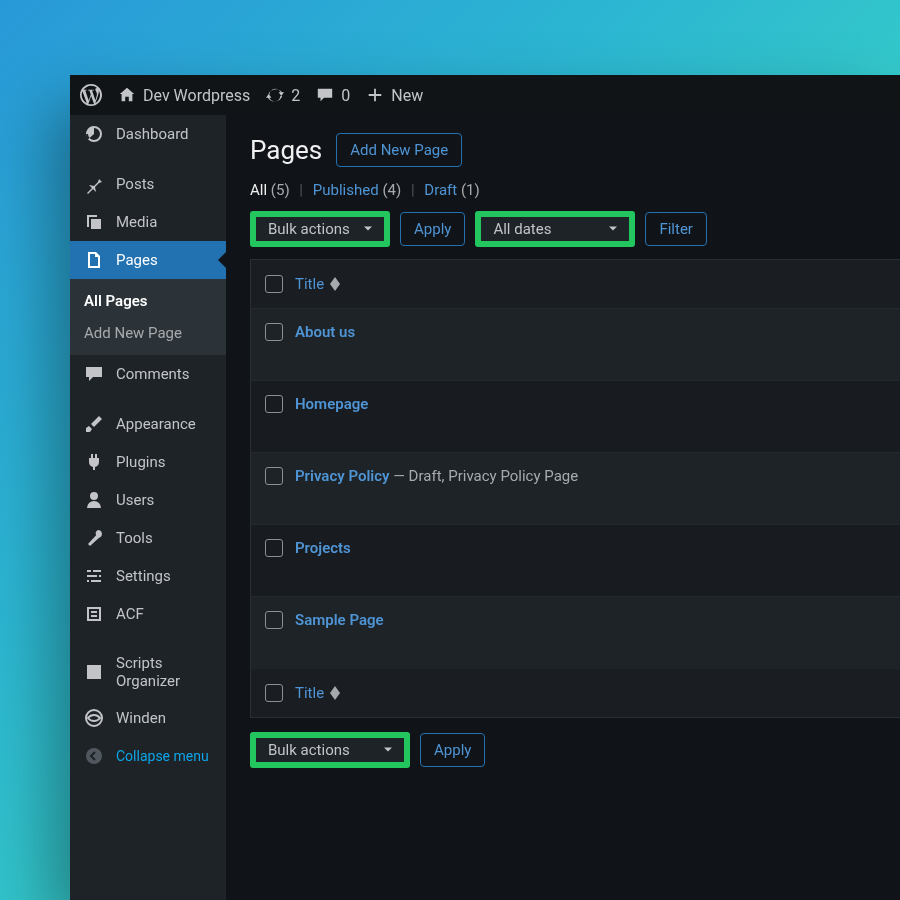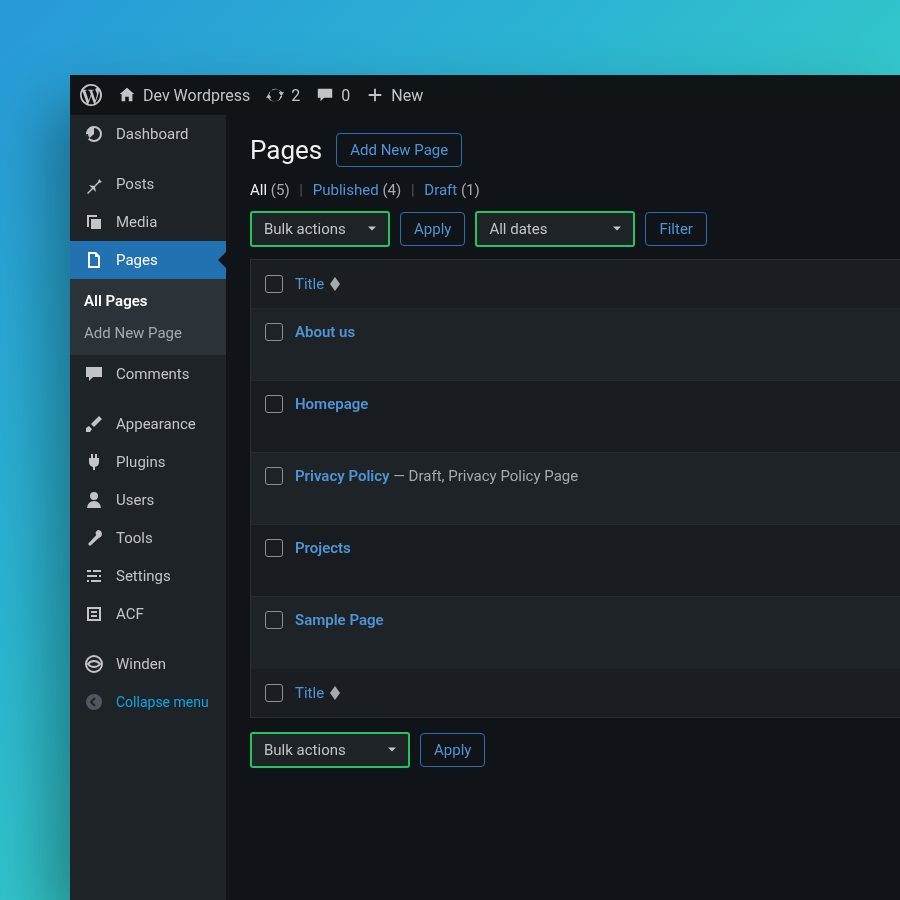--- a/index.html
+++ b/index.html
@@ -83,21 +83,21 @@
   .subsub { font-size: 15px; color: #a7aaad; margin-bottom: 12px; }
   .subsub a { color: #4f94d4; text-decoration: none; cursor: pointer; }
   .subsub .current { color: #f0f0f1; font-weight: 400; }
   .subsub .sep { color: #50575e; margin: 0 6px; }
   .subsub .count { color: #a7aaad; }
   .tablenav { display: flex; gap: 10px; align-items: center; margin-bottom: 12px; }
   .select-wrap {
     position: relative;
     display: inline-flex;
     align-items: center;
-    border: 2px solid #22c55e;
+    border: 6px solid #22c55e;
     background: #1d2327;
     border-radius: 3px;
     height: 36px;
     color: #c3c4c7;
     padding: 0 34px 0 12px;
     font-size: 15px;
     cursor: pointer;
   }
   .select-wrap .chev {
     position: absolute; right: 8px; top: 50%; transform: translateY(-50%);
@@ -268,20 +268,28 @@
       </div>
       <div class="menu-item">
         <span class="mi-icon">
             <svg viewBox="0 0 20 20">
               <path d="M3 3h14v14H3V3zm2 2v10h10V5H5zm2 2h6v2H7V7zm0 4h6v2H7v-2z"></path>
             </svg>
           </span>
         <span>ACF</span>
       </div>
       <div class="menu-sep"></div>
+      <div class="menu-item">
+        <span class="mi-icon">
+            <svg viewBox="0 0 20 20">
+              <path d="M3 3h14v14H3V3zm2 3l3 3-3 3V6zm5 6h5v2h-5v-2z"></path>
+            </svg>
+          </span>
+        <span>Scripts Organizer</span>
+      </div>
       <div class="menu-item">
         <span class="mi-icon">
             <svg viewBox="0 0 20 20">
               <circle cx="10" cy="10" r="8" fill="none" stroke="currentColor" stroke-width="2"></circle>
               <path d="M4 10c3-4 9-4 12 0-3 4-9 4-12 0z" fill="none" stroke="currentColor" stroke-width="2"></path>
             </svg>
           </span>
         <span>Winden</span>
       </div>
       <div class="menu-item collapse">

